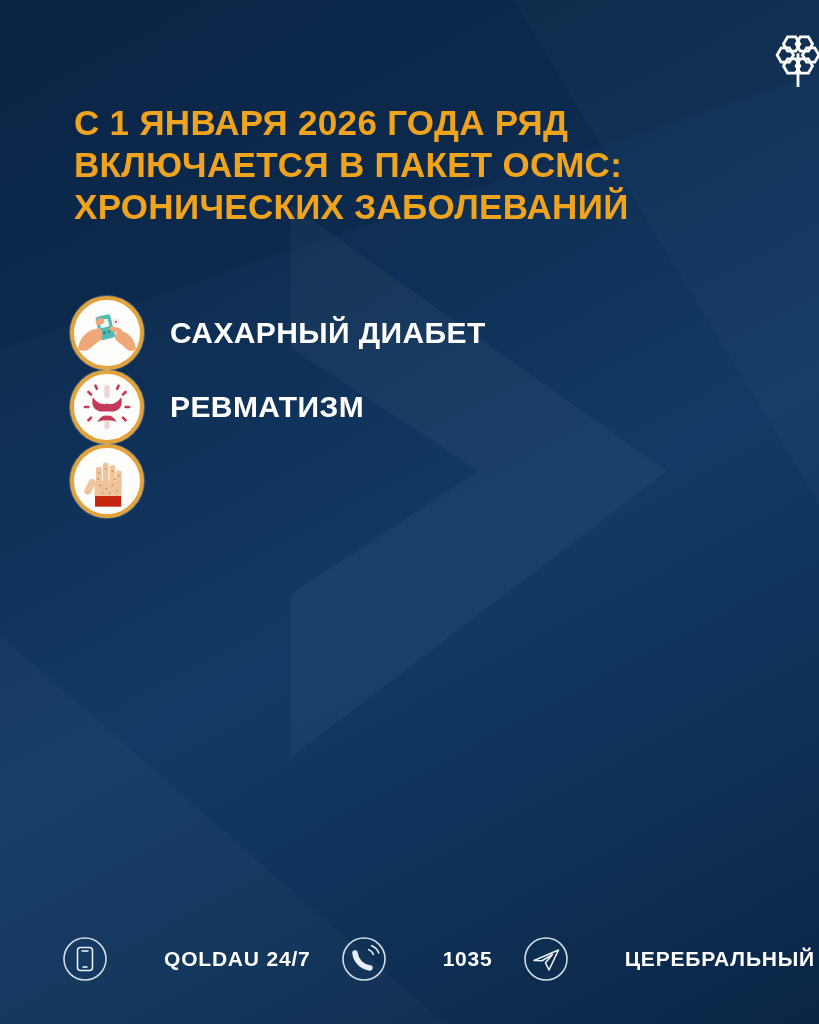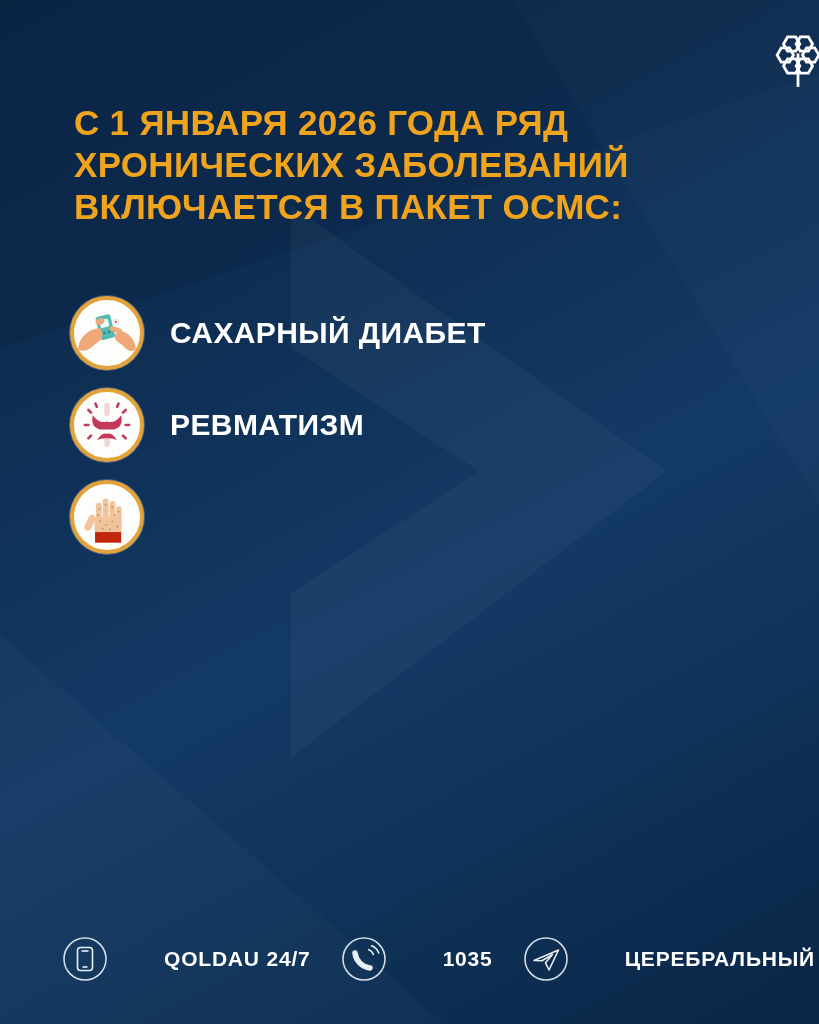--- a/index.html
+++ b/index.html
@@ -18,21 +18,21 @@
   .logo{position:absolute; top:28px; right:30px; width:54px; height:64px;}
 
   .title{
     position:absolute; left:74px; top:102px; width:700px;
     color:#F0A41E; font-weight:bold; font-size:35px; line-height:42px;
     letter-spacing:0.3px;
   }
   .title .tline{display:block; white-space:nowrap;}
 
   .disease-list{
-    position:absolute; left:70px; top:296px; display:flex; flex-direction:column; gap:18px;justify-content:center;
+    position:absolute; left:70px; top:296px; display:flex; flex-direction:column; justify-content:center;
   }
   .disease-row{display:flex; align-items:center;}
   .disease-icon{
     flex:0 0 auto; width:66px; height:66px; border-radius:50%;
     background:#FDFDFB; border:4px solid #E2A33C;
     display:flex; align-items:center; justify-content:center; overflow:hidden;
     box-shadow:0 0 0 1px rgba(255,255,255,0.25);
   }
   .disease-icon svg{width:62px; height:62px;}
   .disease-label{
@@ -69,22 +69,22 @@
         <polygon points="0,-25.5 -8.66,-20.5 -8.66,-10.5 0,-5.5 8.66,-10.5 8.66,-20.5" transform="rotate(210)"></polygon>
         <polygon points="0,-25.5 -8.66,-20.5 -8.66,-10.5 0,-5.5 8.66,-10.5 8.66,-20.5" transform="rotate(270)"></polygon>
         <polygon points="0,-25.5 -8.66,-20.5 -8.66,-10.5 0,-5.5 8.66,-10.5 8.66,-20.5" transform="rotate(330)"></polygon>
       </g>
       <line x1="0" y1="-2" x2="0" y2="39"></line>
     </svg>
   </div>
 
   <h1 class="title" style="margin:0;">
     <span class="tline">С 1 ЯНВАРЯ 2026 ГОДА РЯД</span>
+    <span class="tline">ВКЛЮЧАЕТСЯ В ПАКЕТ ОСМС:</span>
     <span class="tline">ХРОНИЧЕСКИХ ЗАБОЛЕВАНИЙ</span>
-    <span class="tline">ВКЛЮЧАЕТСЯ В ПАКЕТ ОСМС:</span>
   </h1>
 
   <div class="disease-list">
 
     <div class="disease-row">
       <div class="disease-icon">
         <svg viewBox="0 0 70 70">
           <g transform="rotate(-14 33 30)">
             <rect x="25" y="15" width="17" height="27" rx="3" fill="#53BBB1"></rect>
             <rect x="28.5" y="19.5" width="10" height="9" rx="1.5" fill="#EAF7F5"></rect>

